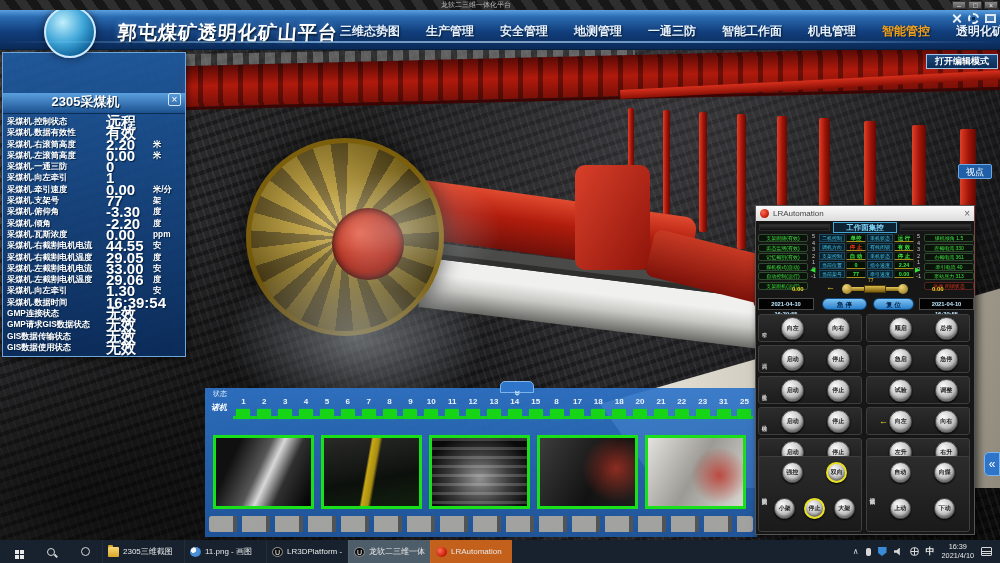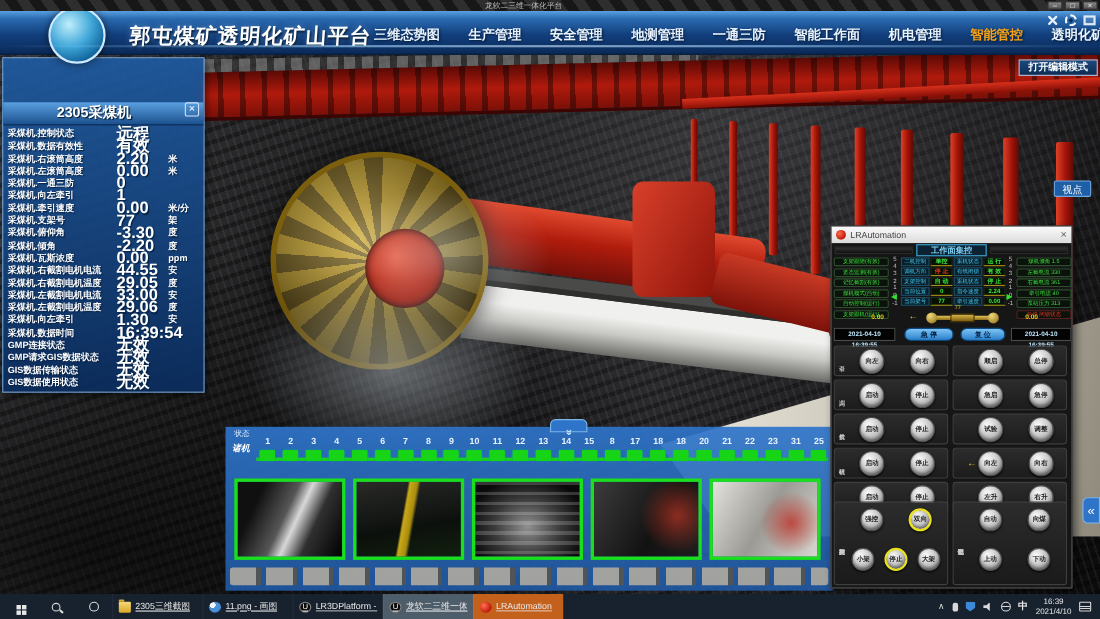--- a/index.html
+++ b/index.html
@@ -205,21 +205,21 @@
 
   
   #taskbar { left:0; top:540px; width:1000px; height:23px; background:#17222e; z-index:40;
     display:flex; align-items:stretch; }
   .tb-sys { width:34px; display:flex; align-items:center; justify-content:center; cursor:pointer; }
   .start-sq { width:4px; height:4px; background:#e8e8e8; box-shadow:5px 0 #e8e8e8, 0 5px #e8e8e8, 5px 5px #e8e8e8; }
   .search-ico { width:8px; height:8px; border:1.5px solid #d8d8d8; border-radius:50%; position:relative; }
   .search-ico::after { content:""; position:absolute; left:6px; top:6px; width:4px; height:1.5px; background:#d8d8d8; transform:rotate(45deg); }
   .cortana-ico { width:9px; height:9px; border:1.5px solid #d8d8d8; border-radius:50%; }
   .tb-app { width:82px; display:flex; align-items:center; gap:4px; padding:0 5px; cursor:pointer;
-    border-left:1px solid rgba(255,255,255,.05); color:#e8e8e8; font-size:8px; overflow:hidden;text-decoration:underline; }
+    border-left:1px solid rgba(255,255,255,.05); color:#e8e8e8; font-size:8px; overflow:hidden; }
   .tb-app span.lbl { white-space:nowrap; overflow:hidden; }
   .tb-app.c-active { background:#4e5d6a; }
   .tb-app.c-orange { background:#c2601c; }
   .app-icon { width:11px; height:10px; flex:0 0 auto; }
   .app-icon.c-folder { background:linear-gradient(180deg,#f8d878,#d8a828); border-radius:1px; position:relative; }
   .app-icon.c-folder::before { content:""; position:absolute; left:0; top:-2px; width:5px; height:2px; background:#d8a828; border-radius:1px 1px 0 0; }
   .app-icon.c-paint { background:radial-gradient(circle at 30% 30%,#f8f8f8 25%,#4a90d8 28% 60%,#2a5a98); border-radius:50%; }
   .app-icon.c-ue { background:#0c0c0c; border-radius:50%; border:1px solid #888; color:#fff; font-size:7px; line-height:9px; text-align:center; }
   .app-icon.c-ue::after { content:"U"; }
   .app-icon.c-lra { background:radial-gradient(circle at 35% 35%,#ff7050,#c01808 70%); border-radius:50%; }

